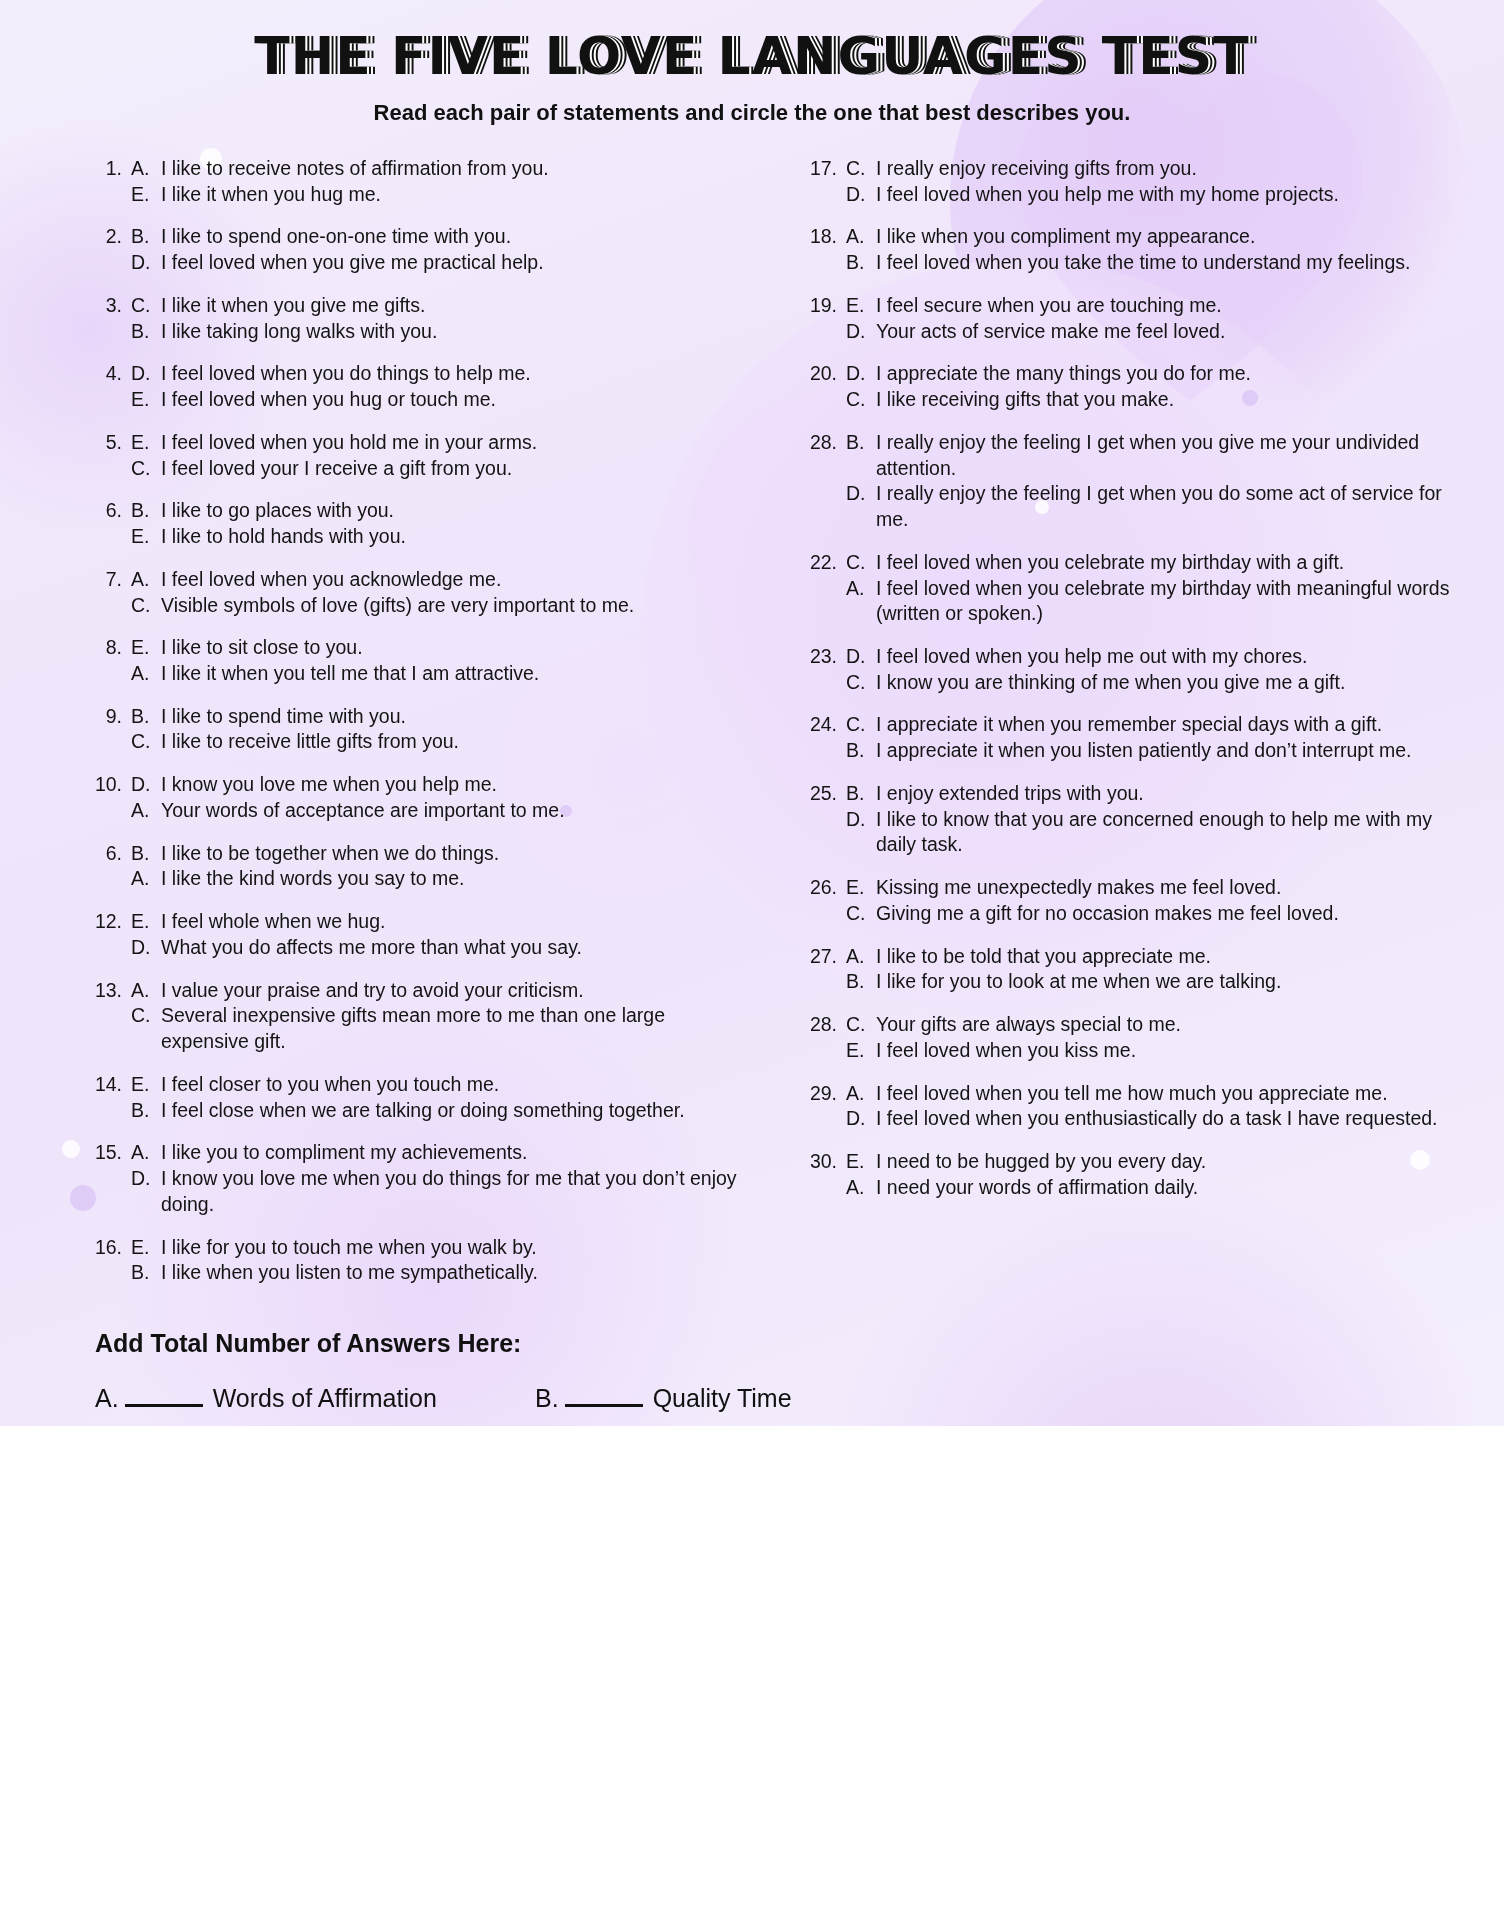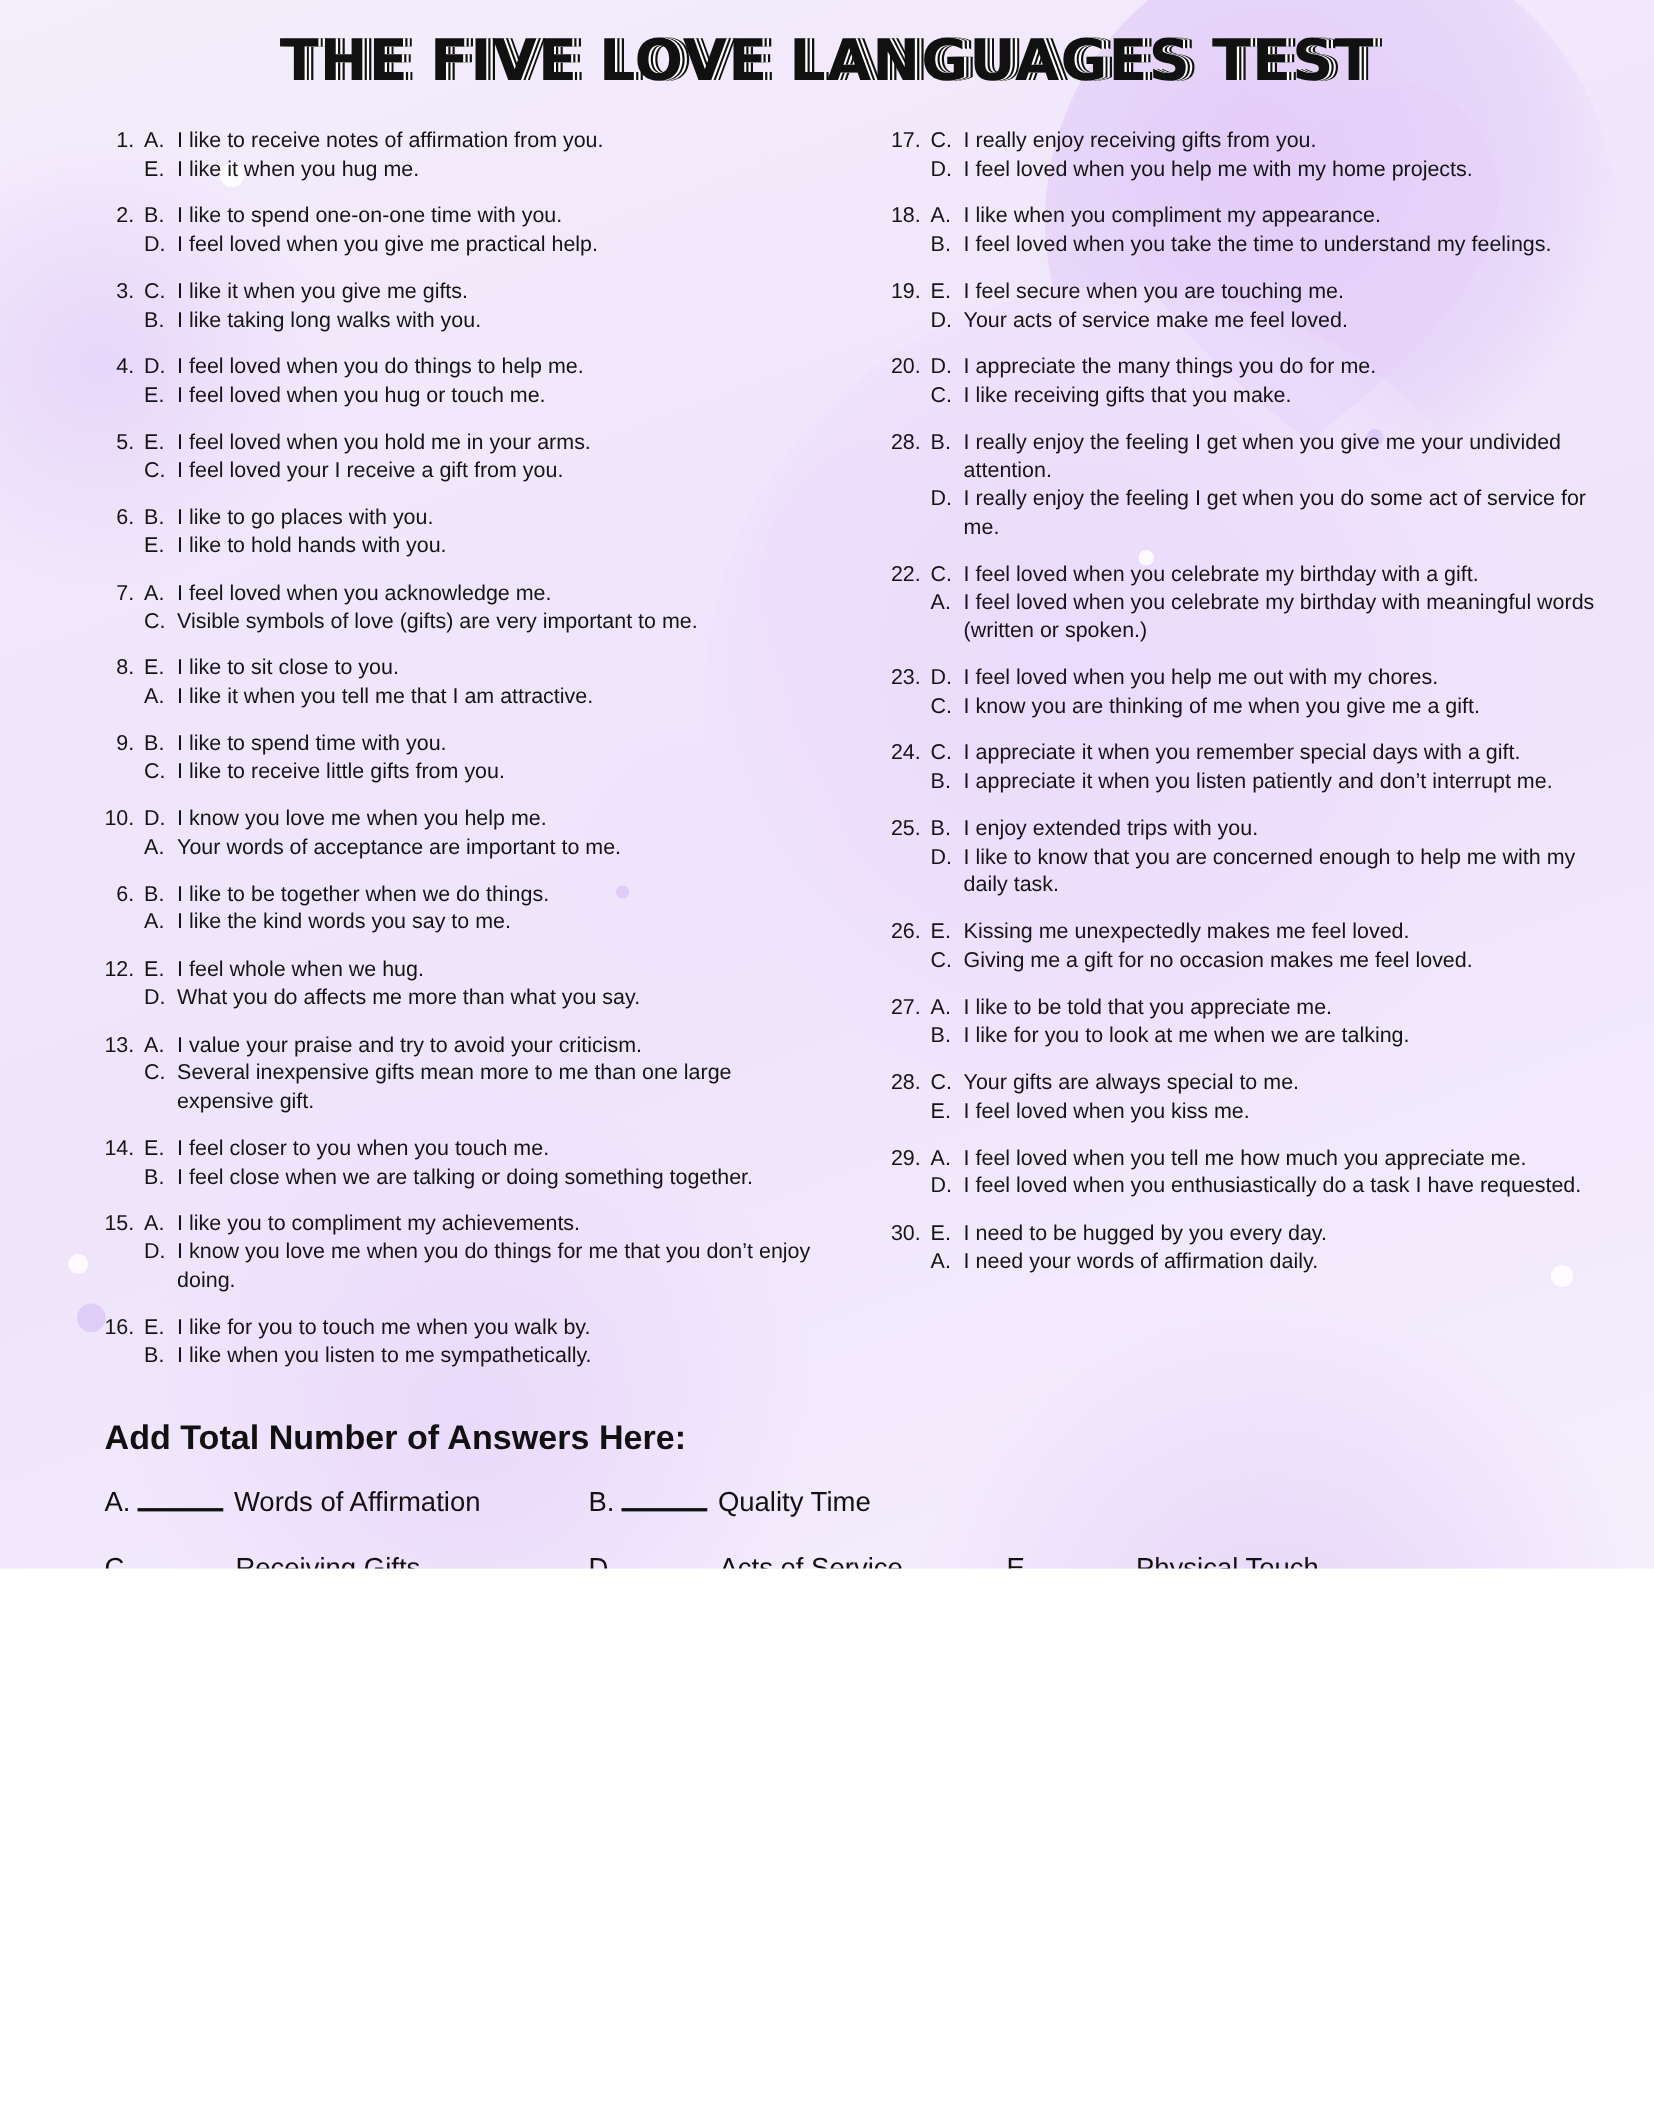--- a/index.html
+++ b/index.html
@@ -102,21 +102,21 @@
     width: 30px;
     flex: 0 0 30px;
   }
   .otext { flex: 1; }
 
   .totals {
     margin-top: 26px;
     padding: 0 60px 0 95px;
   }
   .totals-title {
-    font-size: 31px;
+    font-size: 25px;
     font-weight: bold;
     color: #111111;
     margin-bottom: 26px;
   }
   .totals-row {
     display: flex;
     font-size: 25px;
     color: #111111;
     margin-bottom: 30px;
   }
@@ -160,20 +160,21 @@
   <div class="dot" style="left:62px; top:1140px; width:18px; height:18px;"></div>
   <div class="dot-p" style="left:70px; top:1185px; width:26px; height:26px;"></div>
   <div class="dot" style="left:1410px; top:1150px; width:20px; height:20px;"></div>
   <div class="dot-p" style="left:345px; top:1520px; width:14px; height:14px;"></div>
   <div class="dot" style="left:1175px; top:1645px; width:24px; height:24px;"></div>
   <div class="dot-p" style="left:1010px; top:1860px; width:18px; height:18px;"></div>
   <div class="dot-p" style="left:1175px; top:1620px; width:22px; height:22px;"></div>
 
   <div class="content">
     <div class="title">The Five Love Languages Test</div>
+    <div class="subtitle">Read each pair of statements and circle the one that best describes you.</div>
 
     <div class="columns">
       <div class="col left" id="col-left">
           <div class="qitem">
             <div class="qnum">1.</div>
             <div class="qopts">
               <div class="opt">
                 <span class="letter">A.</span>
                 <span class="otext">I like to receive notes of affirmation from you.</span>
               </div>

